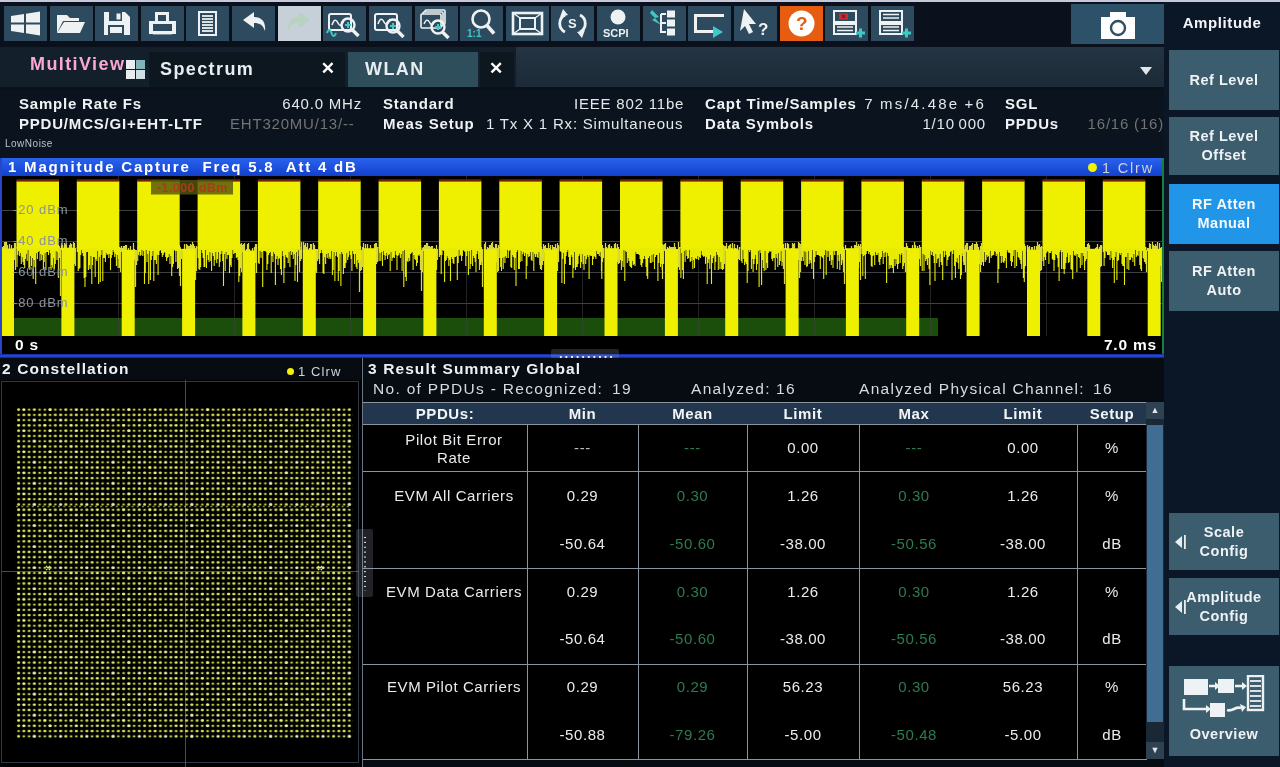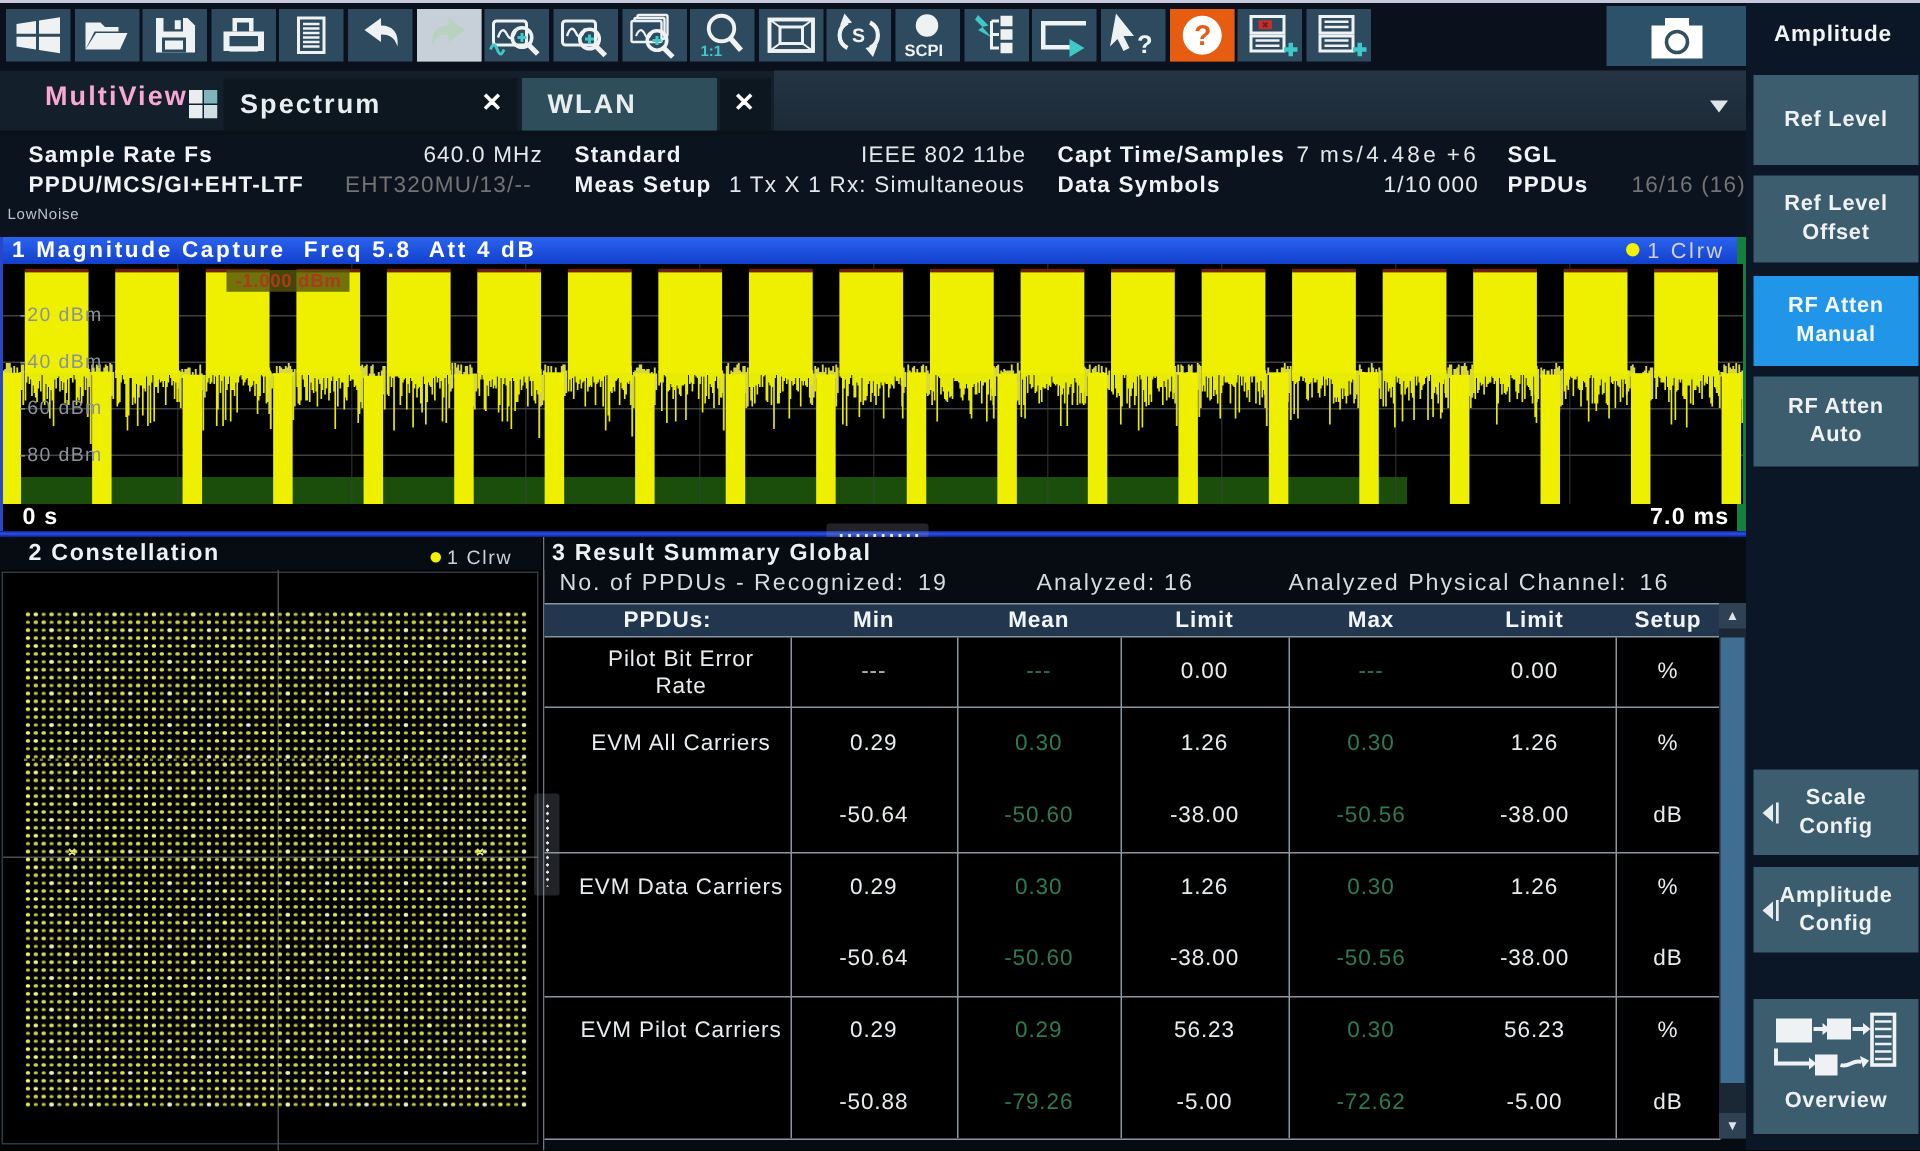--- a/index.html
+++ b/index.html
@@ -7,21 +7,21 @@
 .tbtn{position:absolute;top:6px;width:43px;height:35px}
 #cambtn{position:absolute;left:1071px;top:4px;width:94px;height:40px;background:#2d5168}
 #tabbar{position:absolute;left:0;top:47px;width:1164px;height:43px;background:#131f2b;border-bottom:3px solid #0a1219}
 .tab{position:absolute;top:5px;height:35px}
 .tabtxt{position:absolute;top:7px;font-size:18px;font-weight:bold;color:#e8edf0;letter-spacing:1.4px}
 .tx{position:absolute;top:6px;font-size:17px;font-weight:bold;color:#fff}
 #infobar{position:absolute;left:0;top:90px;width:1164px;height:68px;background:#0b131e}
 .il{position:absolute;font-size:15px;font-weight:bold;color:#f0f3f5;white-space:pre;letter-spacing:0.8px}
 .iv{position:absolute;font-size:15px;color:#e4e8ea;font-weight:normal;white-space:pre;letter-spacing:0.8px}
 .ig{position:absolute;font-size:15px;color:#737373;font-weight:normal;white-space:pre;letter-spacing:0.8px}
-#magwin{position:absolute;left:0;top:158px;width:1164px;height:196px;background:#000;border-left:2px solid #2746c8;border-right:6px solid #15803d}
+#magwin{position:absolute;left:0;top:158px;width:1164px;height:196px;background:#000;border-left:2px solid #2746c8;border-right:2px solid #15803d}
 #magtitle{position:relative;width:100%;height:18px;background:linear-gradient(#2a63ee,#1240cc);color:#fff;font-size:15px;font-weight:600;line-height:18px;letter-spacing:1.8px}
 .clrw{font-size:13px;color:#cdd2d9;font-weight:normal}
 .dot{display:inline-block;width:7px;height:7px;border-radius:50%;background:#f3f300;margin-right:4px;vertical-align:1px}
 #magplot{position:relative;width:924px;height:160px;background:#fef9c3}
 #magaxis{position:relative;width:100%;height:17px;background:#000;color:#fff;font-size:15.5px;font-weight:600;letter-spacing:0.8px}
 #hsplit{position:absolute;left:0;top:354px;width:1164px;height:4px;background:linear-gradient(#0c1f90,#2a52e8 45%,#0c1f90)}
 #hhandle{position:absolute;left:551px;top:349px;width:68px;height:15px;background:rgba(150,160,175,0.22);border-radius:2px}
 .dotsrow{position:absolute;left:7px;top:7px;width:55px;height:2px;background-image:radial-gradient(circle,#e8ecf2 0.9px,transparent 1px);background-size:5.6px 2px}
 #conwin{position:absolute;left:0;top:358px;width:361px;height:409px;background:#000}
 .wtitle{position:relative;height:22px;background:#070c13;color:#eef1f4;font-size:15.5px;font-weight:600;line-height:21px;letter-spacing:1.1px}
@@ -311,21 +311,21 @@
 <div id="magaxis">
       <span style="position:absolute;left:13px;top:0px">0 s</span>
       <span style="position:absolute;right:5px;top:0px">7.0 ms</span>
     </div>
 </div>
 <div id="hsplit"></div>
 <div id="hhandle">
     <div class="dotsrow"></div>
   </div>
 <div id="conwin">
-<div class="wtitle"><span style="margin-left:19px">2 Constellation</span><span class="clrw" style="position:absolute;left:287px;top:3px"><span class="dot"></span>1 Clrw</span></div>
+<div class="wtitle"><span style="margin-left:2px">2 Constellation</span><span class="clrw" style="position:absolute;left:287px;top:3px"><span class="dot"></span>1 Clrw</span></div>
 <div id="conplot">
       <svg width="361" height="409" viewBox="0 0 361 409" style="position:absolute;left:0;top:0">
 <rect width="361" height="409" fill="#000"></rect>
 <rect x="1.5" y="1.5" width="357" height="381" fill="none" stroke="#2e3a48" stroke-width="1"></rect>
 <path d="M185.5 0V405" stroke="#484d53" stroke-width="1"></path>
 <path d="M2 191.5H359" stroke="#484d53" stroke-width="1"></path>
 <defs>
 <pattern id="cd" x="16" y="27" width="5.25" height="5.27" patternUnits="userSpaceOnUse">
             <ellipse cx="2.6" cy="2.6" rx="1.4" ry="1.1" fill="#c0c84a"></ellipse>
           </pattern>
@@ -412,21 +412,21 @@
       <div class="cw" style="left:714px;width:70px;top:205.39999999999998px">dB</div>
       <div class="cw" style="left:164px;width:111px;top:253.25px">0.29</div>
       <div class="cgr" style="left:275px;width:109px;top:253.25px">0.29</div>
       <div class="cw" style="left:384px;width:112px;top:253.25px">56.23</div>
       <div class="cgr" style="left:496px;width:110px;top:253.25px">0.30</div>
       <div class="cw" style="left:606px;width:108px;top:253.25px">56.23</div>
       <div class="cw" style="left:714px;width:70px;top:253.25px">%</div>
       <div class="cw" style="left:164px;width:111px;top:301.1px">-50.88</div>
       <div class="cgr" style="left:275px;width:109px;top:301.1px">-79.26</div>
       <div class="cw" style="left:384px;width:112px;top:301.1px">-5.00</div>
-      <div class="cgr" style="left:496px;width:110px;top:301.1px">-72.62</div>
+      <div class="cgr" style="left:496px;width:110px;top:301.1px">-50.48</div>
       <div class="cw" style="left:606px;width:108px;top:301.1px">-5.00</div>
       <div class="cw" style="left:714px;width:70px;top:301.1px">dB</div>
       <div class="cw" style="left:9px;width:164px;top:6px">Pilot Bit Error<br>Rate</div>
       <div class="cw" style="left:9px;width:164px;top:61.85000000000002px">EVM All Carriers</div>
       <div class="cw" style="left:9px;width:164px;top:157.54999999999995px">EVM Data Carriers</div>
       <div class="cw" style="left:9px;width:164px;top:253.25px">EVM Pilot Carriers</div>
     </div>
 <div id="tscroll">
       <div class="sarr" style="top:0">▲</div>
       <div class="sthumb"></div>

